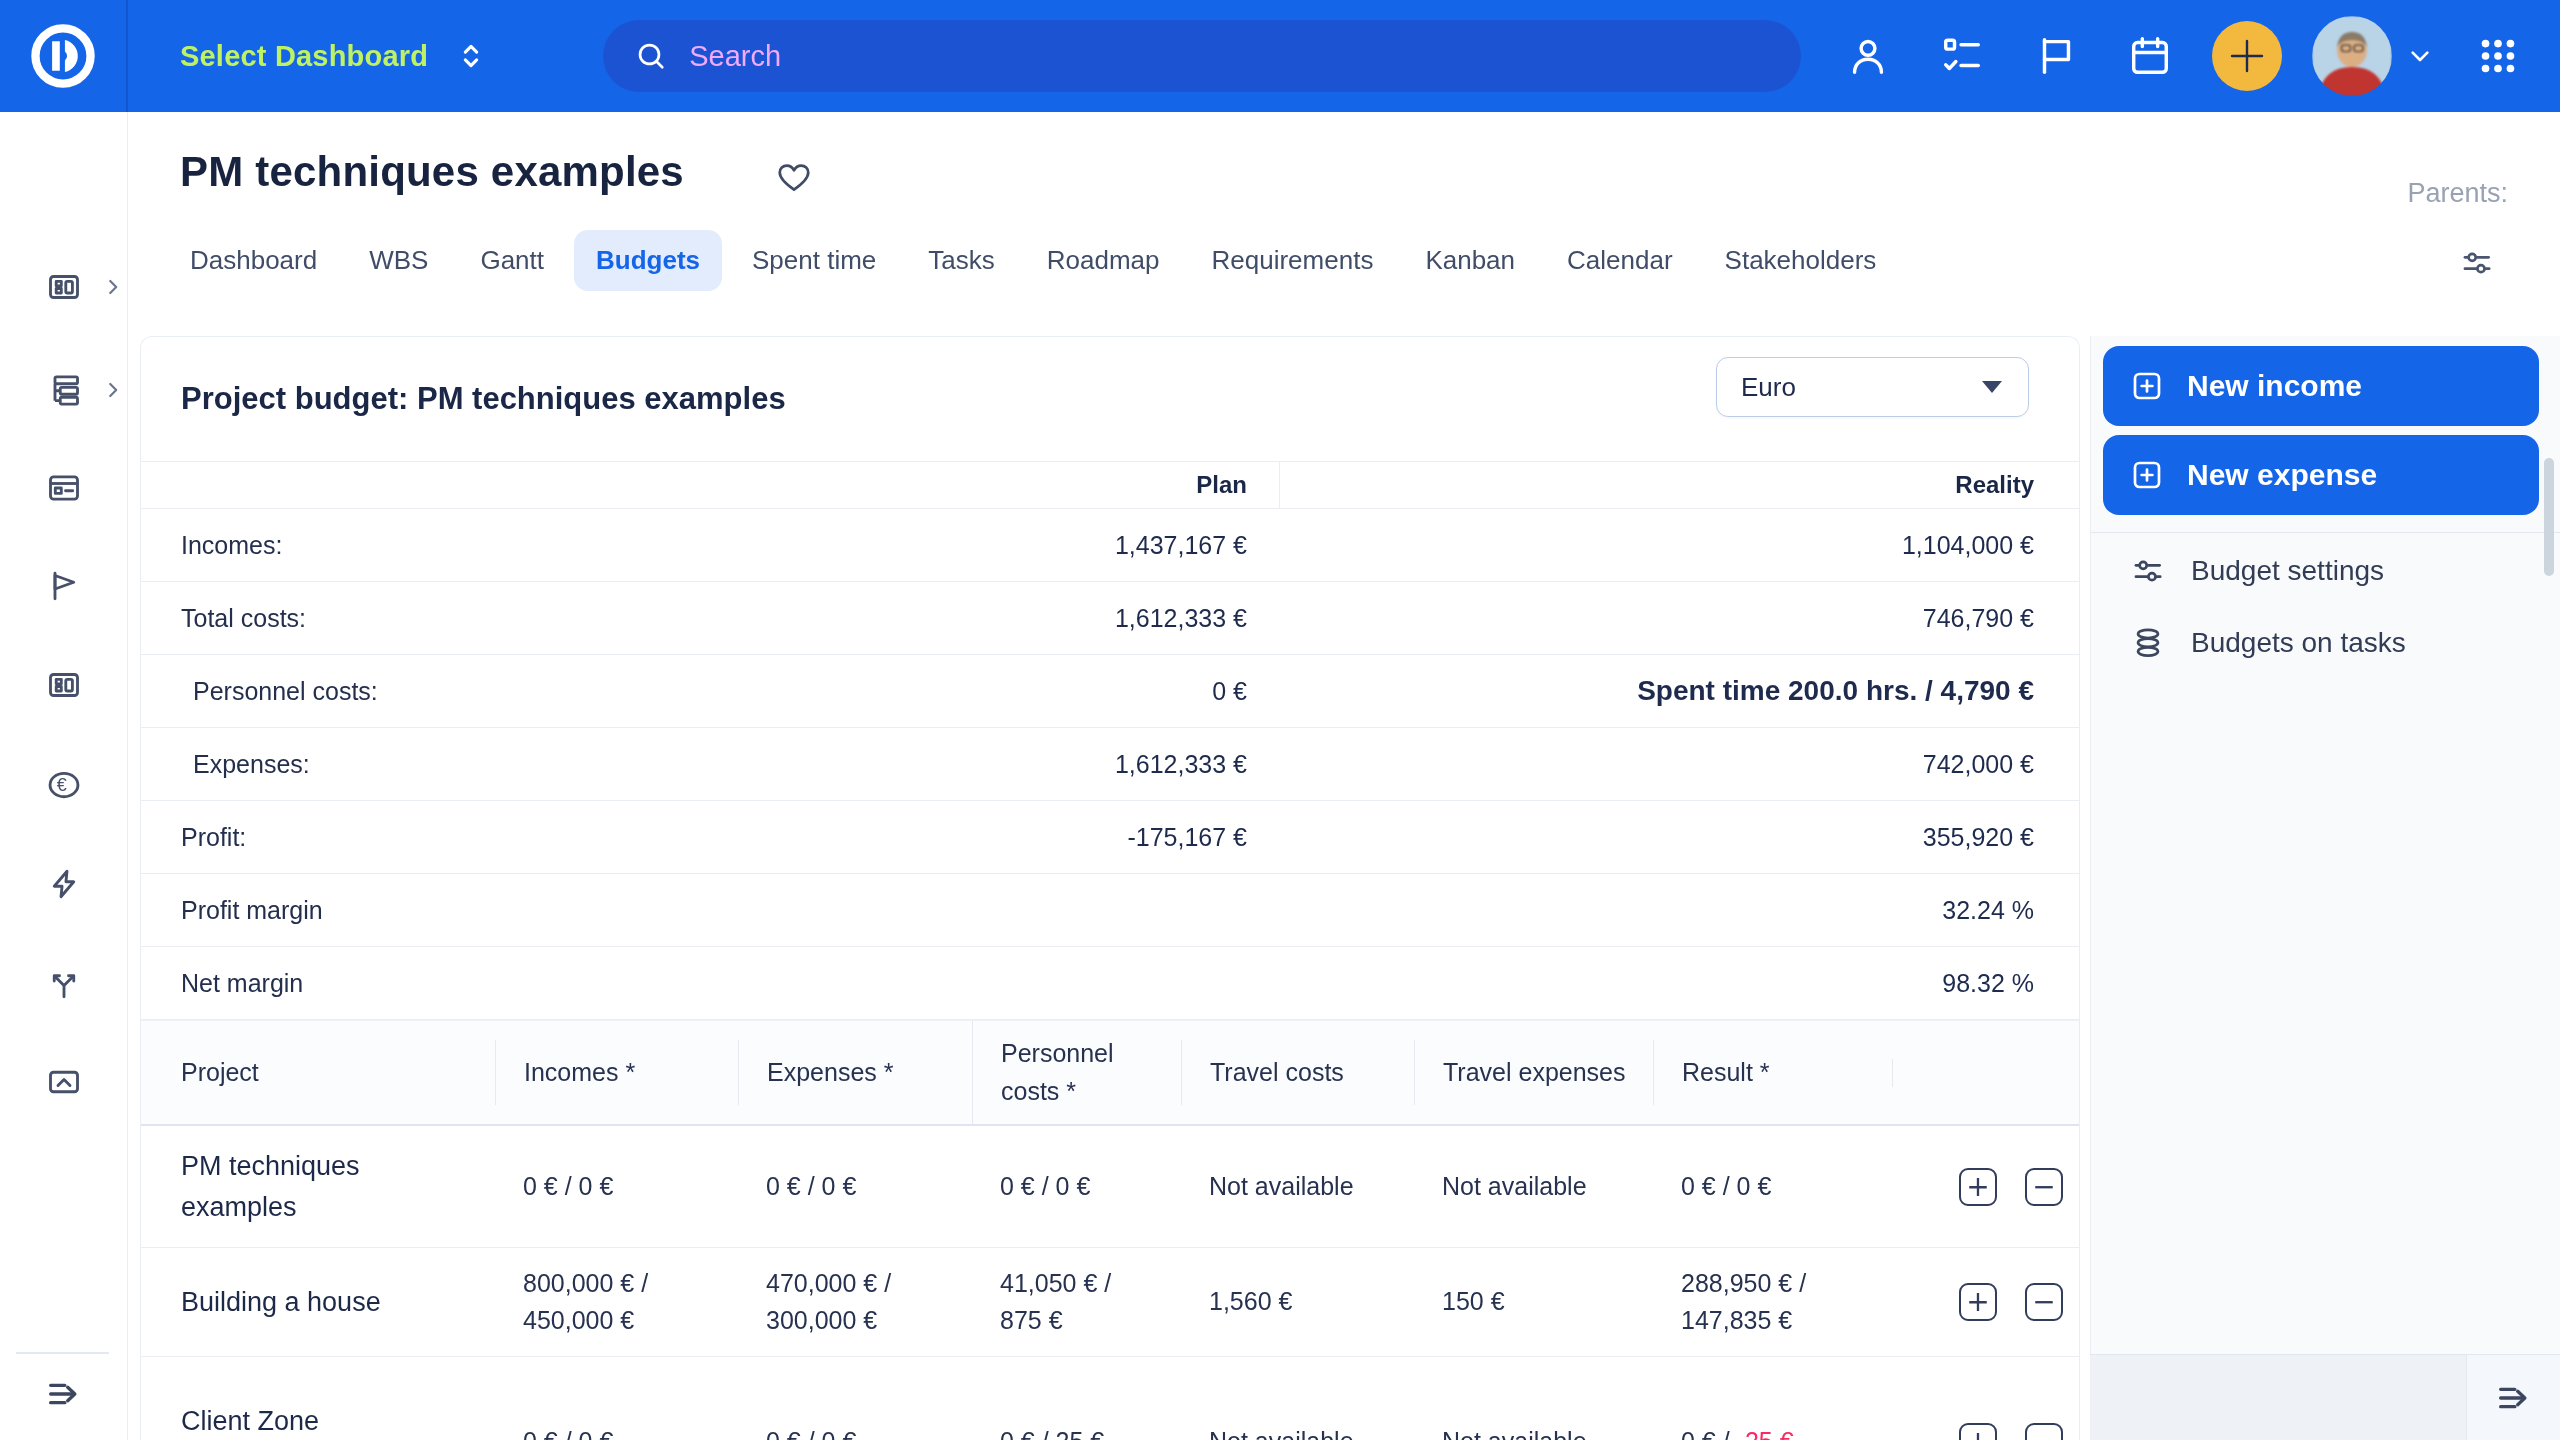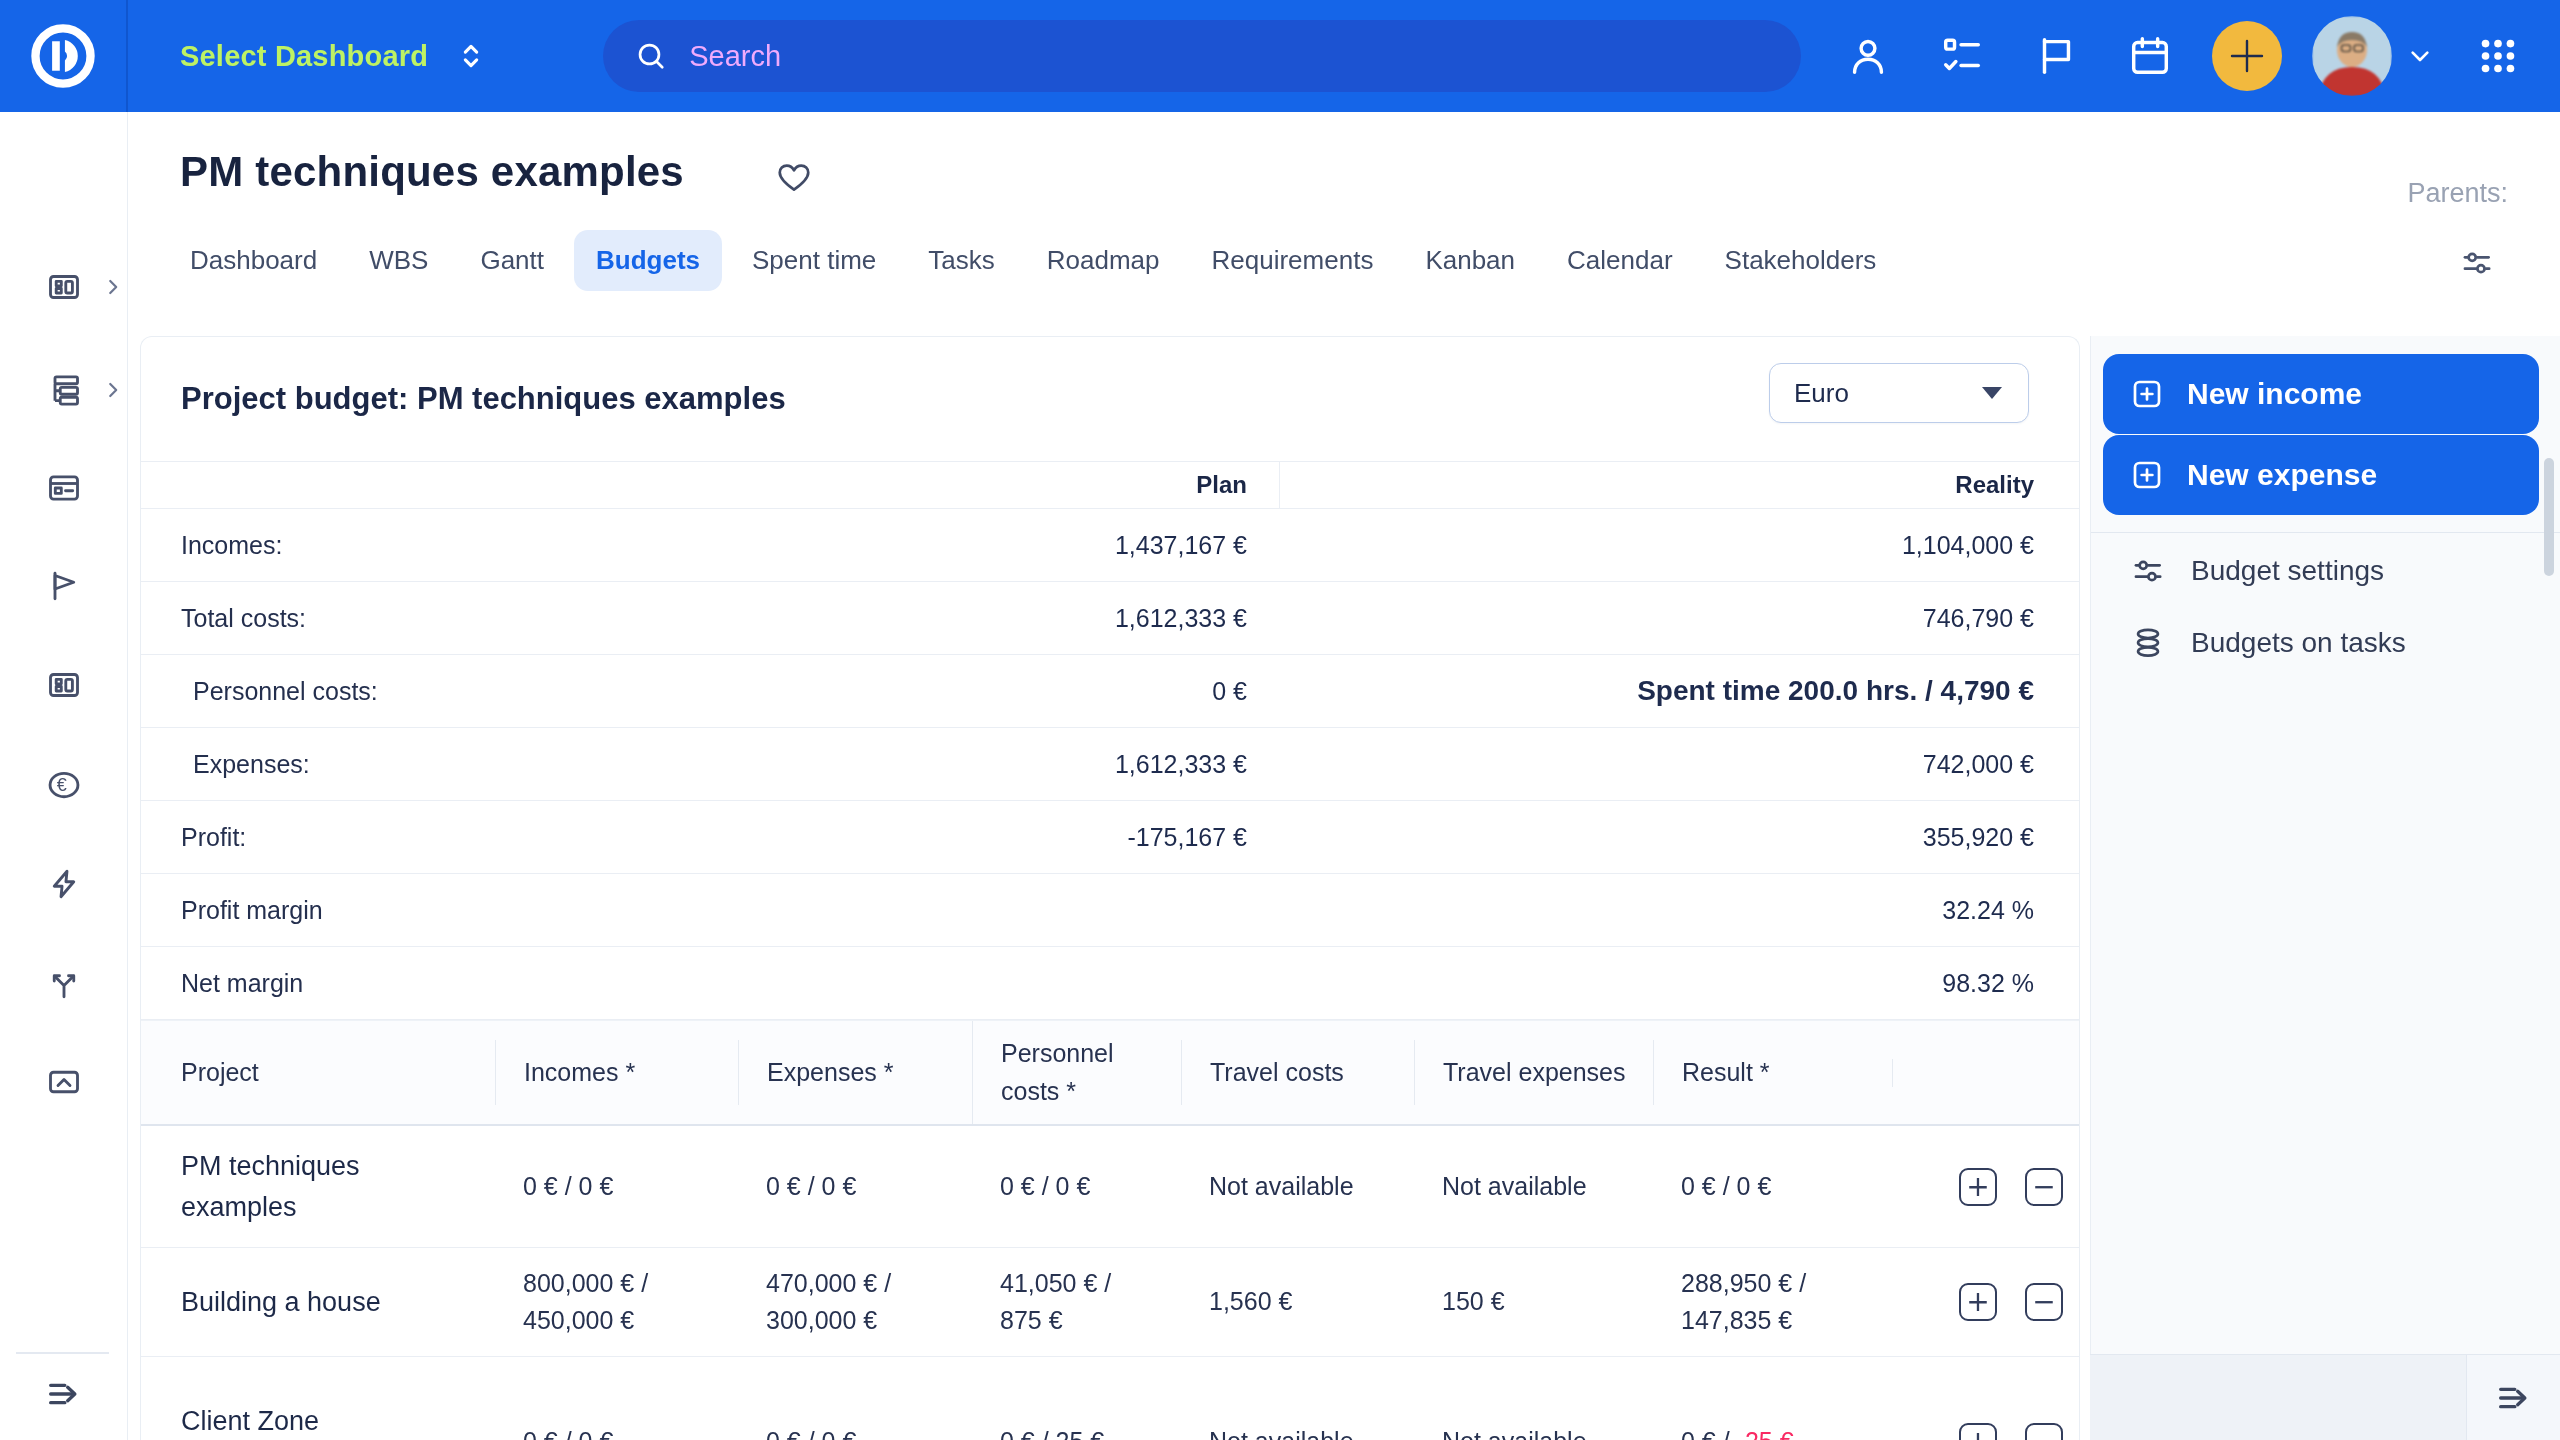--- a/index.html
+++ b/index.html
@@ -34,21 +34,21 @@
   .parents { position:absolute; right:52px; top:178px; font-size:27px; color:#99a2b3; }
   .tabs { position:absolute; left:168px; top:230px; display:flex; align-items:center; gap:8px; }
   .tab { padding:15px 22px; font-size:26px; font-weight:500; color:#414d68; border-radius:14px; cursor:pointer; white-space:nowrap; }
   .tab.active { background:#e2ecfc; color:#1565e8; font-weight:600; }
   .tabs-settings { position:absolute; right:66px; top:246px; width:34px; height:34px; color:#4a5570; cursor:pointer; }
 
   
   .panel { position:absolute; left:140px; top:336px; width:1940px; height:1104px; background:#ffffff; border:1px solid #e9eef4; border-bottom:none; border-radius:12px 12px 0 0; }
   .panel-head { position:relative; height:124px; }
   .panel-title { position:absolute; left:40px; top:50%; transform:translateY(-50%); font-size:31px; font-weight:700; color:#1b2747; }
-  .currency-select { position:absolute; right:50px; top:26px; width:260px; height:60px; background:#ffffff; border:1px solid #bccdea; border-radius:12px; display:flex; align-items:center; padding:0 26px 0 24px; cursor:pointer; box-shadow:0 1px 2px rgba(30,50,100,.05); }
+  .currency-select { position:absolute; right:50px; top:20px; width:313px; height:60px; background:#ffffff; border:1px solid #bccdea; border-radius:12px; display:flex; align-items:center; padding:0 26px 0 24px; cursor:pointer; box-shadow:0 1px 2px rgba(30,50,100,.05); }
   .currency-select .val { font-size:26px; color:#1e2b4e; }
   .caret { margin-left:auto; width:0; height:0; border-left:10px solid transparent; border-right:10px solid transparent; border-top:12px solid #394566; }
 
   
   .srow { position:relative; height:73px; border-bottom:1px solid #eaeef4; }
   .srow.head { height:48px; border-top:1px solid #eaeef4; }
   .srow .lab { position:absolute; left:40px; top:50%; transform:translateY(-50%); font-size:25px; color:#242f4e; }
   .srow.indent .lab { left:52px; }
   .srow .plan { position:absolute; right:832px; top:50%; transform:translateY(-50%); font-size:25px; color:#1e2b4e; white-space:nowrap; }
   .srow .reality { position:absolute; right:45px; top:50%; transform:translateY(-50%); font-size:25px; color:#1e2b4e; white-space:nowrap; }
@@ -372,21 +372,21 @@
       <div class="pcell">Not available</div>
       <div class="pcell"><span>0 € / </span><span class="neg">-25 €</span></div>
       <div class="pcell actions">
         <button class="sqbtn">+</button>
         <button class="sqbtn">−</button>
       </div>
     </div>
   </section>
 
   <aside class="rsidebar">
-    <button class="blue-btn" style="top:18px">
+    <button class="blue-btn" style="top:10px">
       <svg width="36" height="36" viewBox="0 0 24 24" fill="none" stroke="#ffffff" stroke-width="1.8" stroke-linecap="round" stroke-linejoin="round">
         <rect x="4" y="4" width="16" height="16" rx="3"></rect>
           <path d="M12 8.4 v7.2 M8.4 12 h7.2"></path>
       </svg>
       <span>New income</span>
     </button>
     <button class="blue-btn" style="top:99px">
       <svg width="36" height="36" viewBox="0 0 24 24" fill="none" stroke="#ffffff" stroke-width="1.8" stroke-linecap="round" stroke-linejoin="round">
         <rect x="4" y="4" width="16" height="16" rx="3"></rect>
           <path d="M12 8.4 v7.2 M8.4 12 h7.2"></path>

